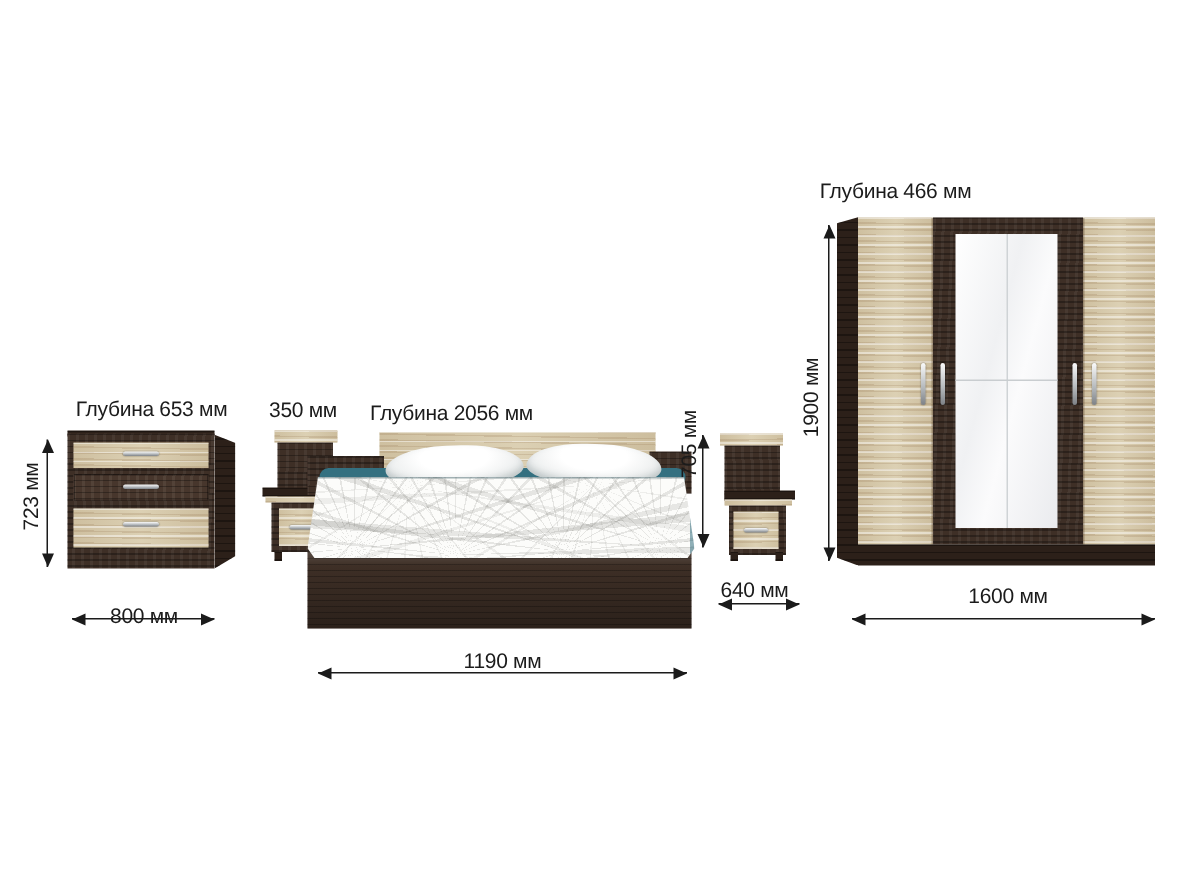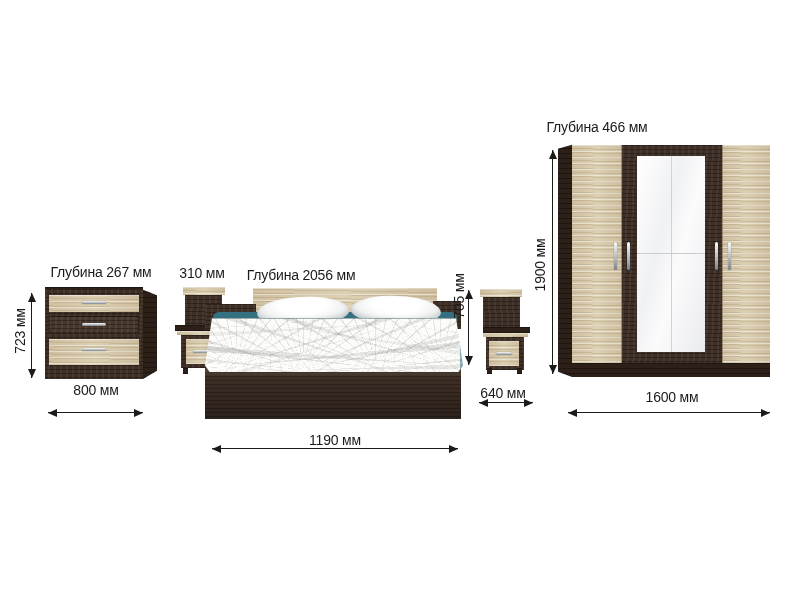--- a/index.html
+++ b/index.html
@@ -75,41 +75,41 @@
     background:linear-gradient(105deg,#ffffff 0%,#f0f1f3 38%,#fbfbfc 58%,var(--mirror,#eaebee) 100%);
   }
   .mirror-vline{position:absolute;top:0;bottom:0;width:1px;background:#cfd3d6;}
   .mirror-hline{position:absolute;left:0;right:0;height:1px;background:#c9cdd0;}
 </style>
 </head>
 <body>
 
 <div class="canvas">
 
-  <div class="lbl" style="left:101px;top:264px;">Глубина 267 мм</div>
+  <div class="lbl" style="left:101px;top:264px;">Глубина 653 мм</div>
   <div class="lblr" style="left:20px;top:331px;">723 мм</div>
   <div class="dimv" style="left:31px;top:293px;height:85px;"></div>
 
   <div class="abs" style="left:45px;top:287px;width:112px;height:92px;">
     <div class="abs wood-darker" style="left:0;top:0;width:98px;height:4px;"></div>
     <div class="abs wood-dark" style="left:0;top:2px;width:98px;height:90px;">
       <div class="abs wood-light" style="left:4px;top:6px;width:90px;height:17px;"></div>
       <div class="abs wood-dark" style="left:4px;top:27px;width:90px;height:18px;box-shadow:inset 0 0 0 1px rgba(0,0,0,.35);filter:brightness(1.15);"></div>
       <div class="abs wood-light" style="left:4px;top:50px;width:90px;height:26px;"></div>
       <div class="handle" style="left:37px;top:12px;width:24px;height:3px;"></div>
       <div class="handle" style="left:37px;top:34px;width:24px;height:3px;"></div>
       <div class="handle" style="left:37px;top:59px;width:24px;height:3px;"></div>
     </div>
     <div class="abs wood-darker" style="left:98px;top:0;width:14px;height:92px;clip-path:polygon(0 3%,100% 9%,100% 91%,0 100%);"></div>
   </div>
 
-  <div class="lbl" style="left:96px;top:382px;">800 мм</div>
+  <div class="lbl" style="left:96px;top:402px;">800 мм</div>
   <div class="dimh" style="left:48px;top:412px;width:95px;"></div>
 
-  <div class="lbl" style="left:202px;top:265px;">310 мм</div>
+  <div class="lbl" style="left:202px;top:265px;">350 мм</div>
 
   <div class="abs" style="left:174px;top:287px;width:57px;height:88px;">
     <div class="abs wood-light" style="left:9px;top:0;width:42px;height:8px;"></div>
     <div class="abs wood-dark" style="left:11px;top:8px;width:37px;height:37px;"></div>
     <div class="abs wood-darker" style="left:1px;top:38px;width:47px;height:6px;"></div>
     <div class="abs wood-light" style="left:3px;top:44px;width:45px;height:4px;"></div>
     <div class="abs wood-dark" style="left:7px;top:48px;width:38px;height:33px;">
       <div class="abs wood-light" style="left:5px;top:4px;width:30px;height:25px;"></div>
       <div class="handle" style="left:12px;top:15px;width:16px;height:2.5px;"></div>
     </div>

